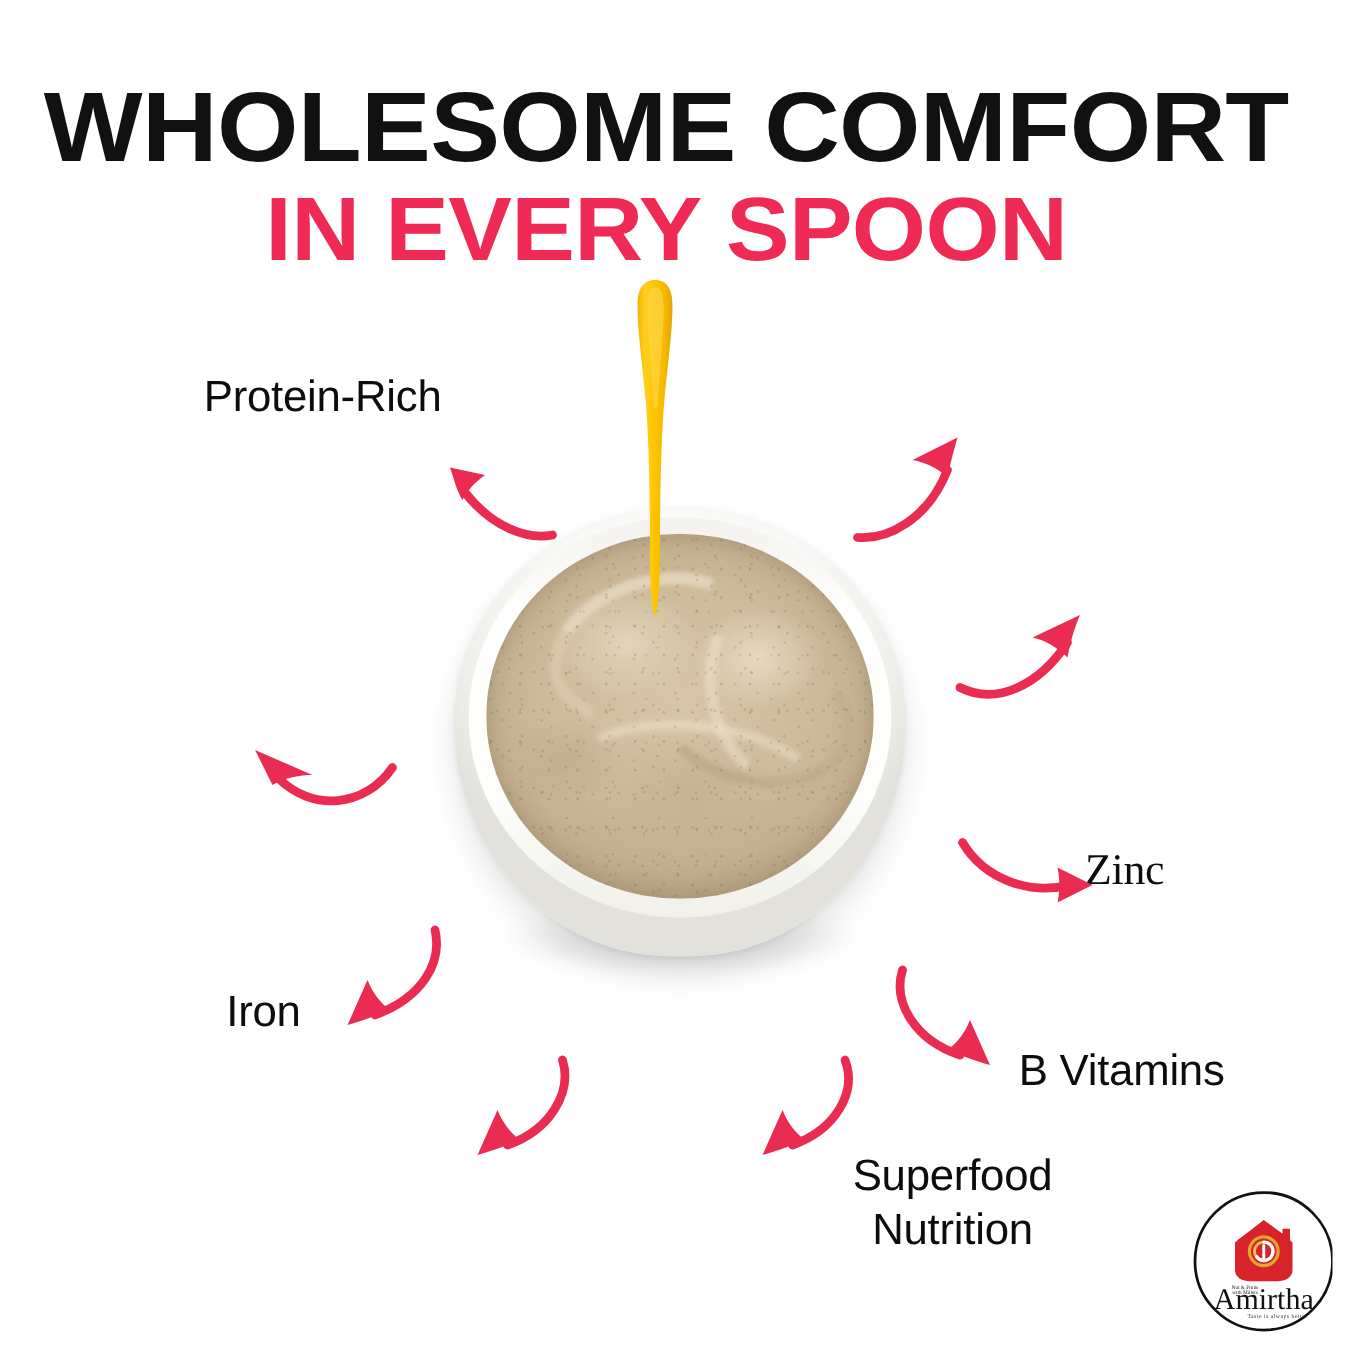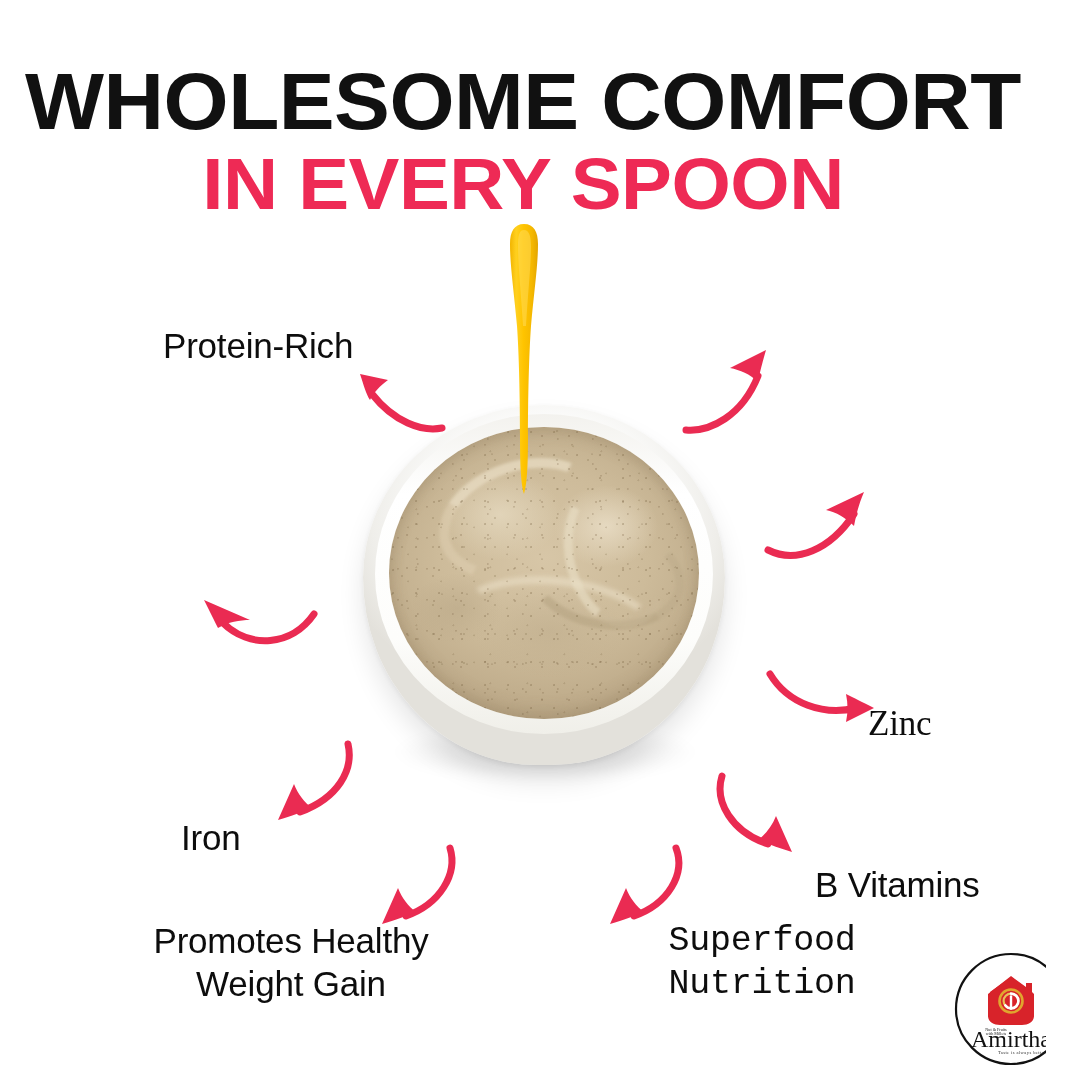--- a/index.html
+++ b/index.html
@@ -6,20 +6,21 @@
   body{
     width:1080px;height:1080px;
     font-family:"Liberation Sans", sans-serif;
     overflow:hidden;
   }
   #poster{
     position:relative;
     width:1046px;height:1080px;
     background:#ffffff;
     overflow:hidden;
+    padding-left:20px;
   }
 
   
   .headline{
     position:absolute;
     left:0;right:0;
     text-align:center;
     font-family:"Liberation Sans", sans-serif;
     font-weight:700;
     letter-spacing:-1.5px;
@@ -45,31 +46,31 @@
   .label{
     position:absolute;
     font-family:"Liberation Sans", sans-serif;
     font-weight:400;
     font-size:35px;
     color:#0d0d0d;
     line-height:1.22;
     letter-spacing:-0.2px;
     white-space:pre-line;
   }
-  .label.l-left{text-align:center;margin-top:28px;}
+  .label.l-left{text-align:center;}
   .label.l-center{text-align:center;}
 
   #label-protein        {left:163px; top:297px;}
   #label-folate         {left:688px; top:297px;}
   #label-magnesium      {left:838px; top:444px;}
   #label-gut            {left:26px;  top:545px;}
   #label-zinc           {left:868px; top:675px;font-family:Liberation Serif, serif;}
   #label-iron           {left:181px; top:789px;}
   #label-bvitamins      {left:815px; top:836px;}
-  #label-superfood      {left:640px; top:920px; text-align:center; width:250px; left:637px;font-family:Liberation Mono, monospace;}
+  #label-superfood      {left:640px; top:920px; text-align:center; width:250px; left:637px;}
   #label-weight         {left:126px; top:920px; text-align:center; width:330px;}
 
   
   #bowl-wrap{
     position:absolute;
     left:363px; top:405px;
     width:362px; height:390px;
   }
   
   #bowl-rim{
@@ -282,22 +283,20 @@
 
   <div class="label l-left" id="label-zinc">Zinc</div>
 
   <div class="label l-left" id="label-iron">Iron</div>
 
   <div class="label l-left" id="label-bvitamins">B Vitamins</div>
 
   <div class="label l-center" id="label-superfood">Superfood
 Nutrition</div>
 
-  <div class="label l-center" id="label-weight">Promotes Healthy
-Weight Gain</div>
 
   <svg id="logo" viewBox="0 0 114 114">
     <circle cx="57" cy="57" r="55" fill="#ffffff" stroke="#111111" stroke-width="2.2"></circle>
 
     <g>
       <path d="M57 24 L72 35 L72 31 L78 31 L78 40 L80 42
                L80 64 C80 70 74 73 68 73
                L46 73 C40 73 34 70 34 64
                L34 42 Z" fill="#d8232a"></path>
       <path d="M36 40 L57 25 L78 40 L78 44 L36 44 Z" fill="#d8232a"></path>

